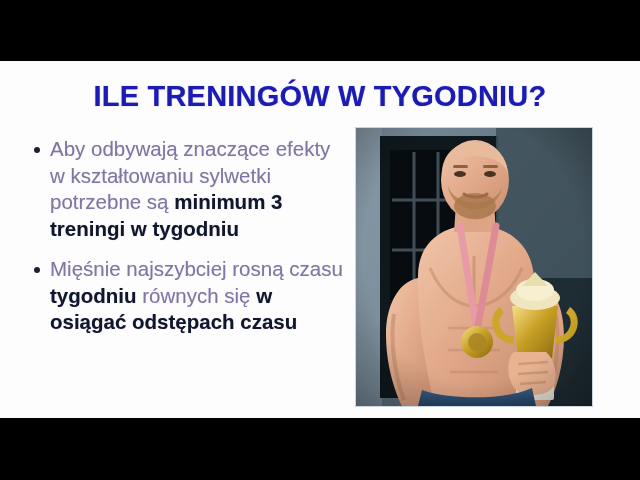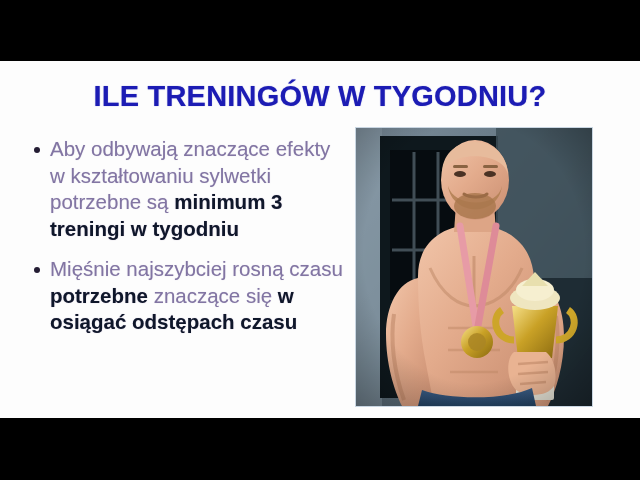--- a/index.html
+++ b/index.html
@@ -114,21 +114,21 @@
 
     <div id="bullet-list">
 
       <div class="bullet-item">
         <span class="bullet-marker"></span>
         <span><span>Aby odbywają znaczące efekty w kształtowaniu sylwetki potrzebne są </span><b class="strong">minimum 3 treningi w tygodniu</b></span>
       </div>
 
       <div class="bullet-item">
         <span class="bullet-marker"></span>
-        <span><span>Mięśnie najszybciej rosną czasu </span><b class="strong">potrzebne</b><span> znaczące się </span><b class="strong">w osiągać odstępach czasu</b></span>
+        <span><span>Mięśnie najszybciej rosną czasu </span><b class="strong">tygodniu</b><span> równych się </span><b class="strong">w osiągać odstępach czasu</b></span>
       </div>
 
     </div>
 
     <div id="photo">
       <svg viewBox="0 0 236 278" xmlns="http://www.w3.org/2000/svg">
         <defs>
           <linearGradient id="wallG" x1="0" y1="0" x2="1" y2="1">
             <stop offset="0%" stop-color="#7c8e9c"></stop>
             <stop offset="55%" stop-color="#5d6f7b"></stop>

